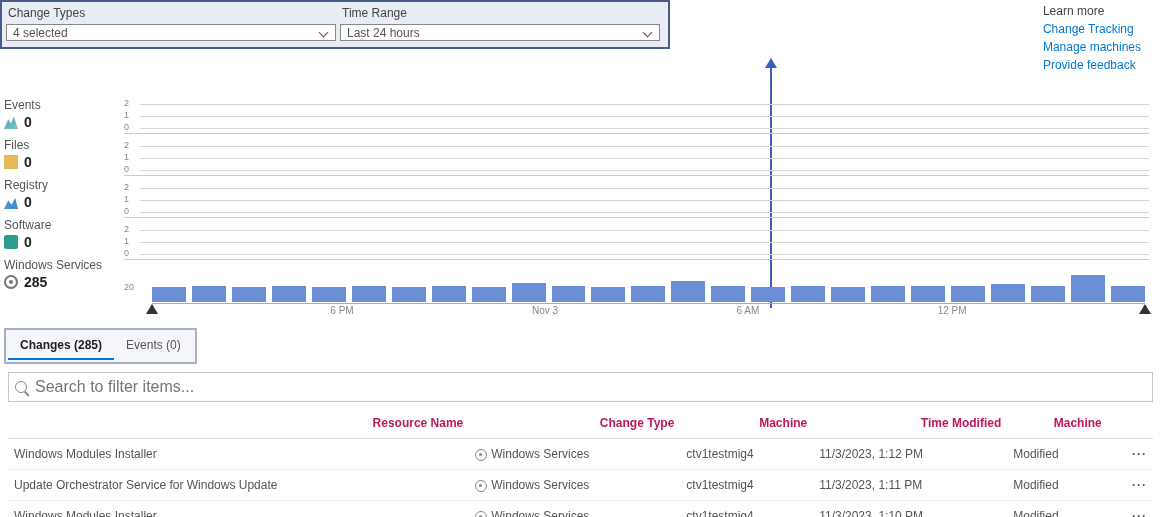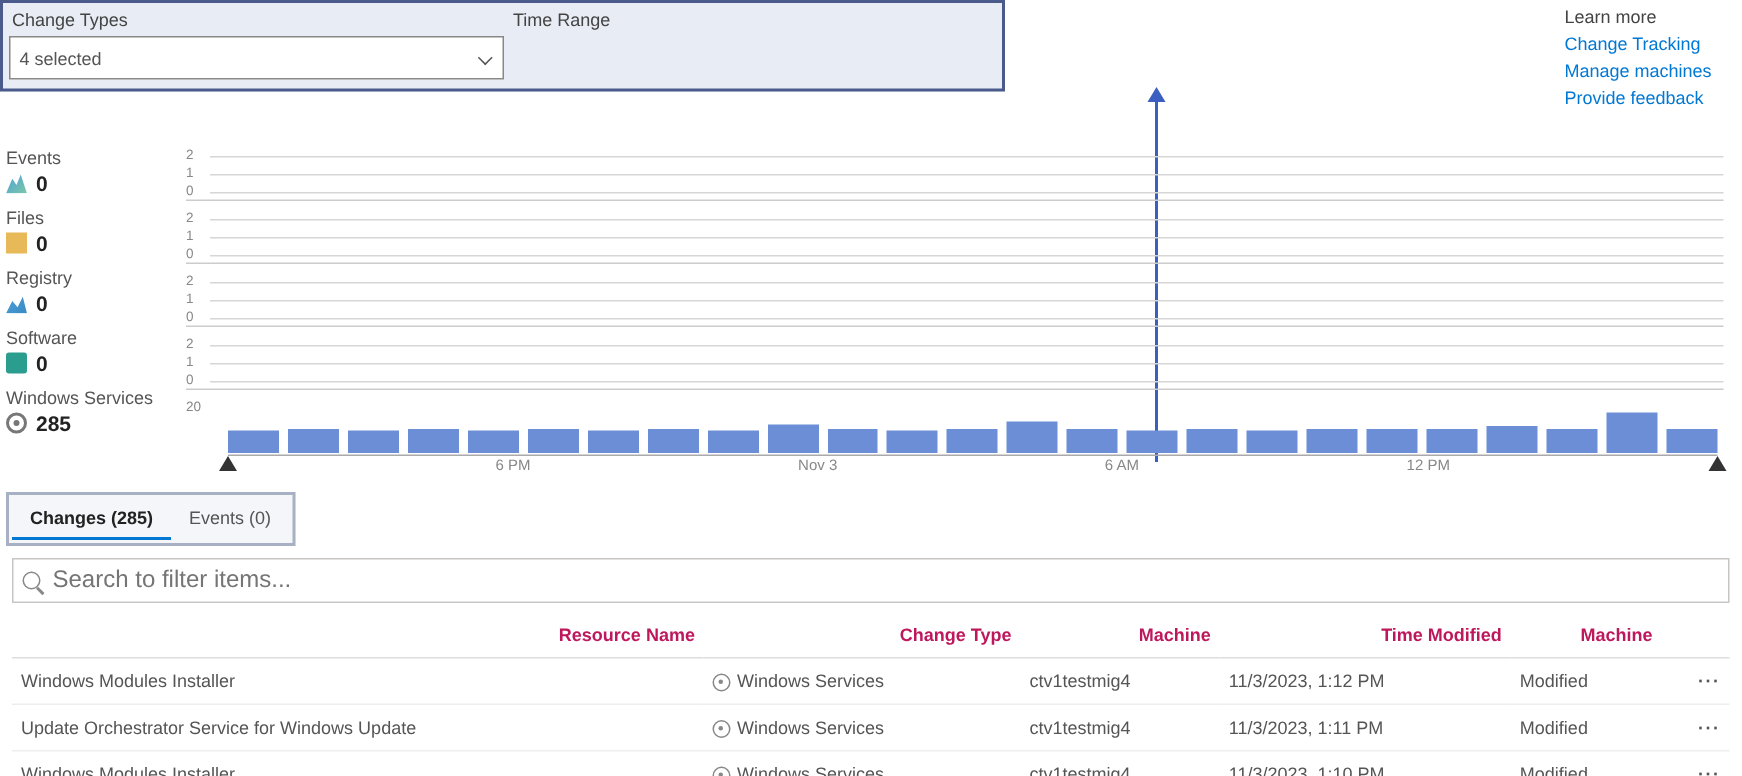--- a/index.html
+++ b/index.html
@@ -18,21 +18,21 @@
     background: #e8ecf4;
     padding: 2px 4px 6px 4px;
     width: 670px;
   }
   .filter-col { display: flex; flex-direction: column; margin-right: 4px; }
   .filter-col.ct { width: 330px; }
   .filter-col.tr { width: 320px; }
   .filter-label { font-size: 12px; color: #444; padding: 2px 2px 4px 2px; }
   .dropdown {
     display: flex; align-items: center; justify-content: space-between;
-    border: 1px solid #8a8886; background: #fff; height: 29px;
+    border: 1px solid #8a8886; background: #fff; height: 17px;
     padding: 0 6px; font-size: 12px; color: #555; cursor: pointer;
   }
   .chev { border: solid #555; border-width: 0 1px 1px 0; display: inline-block; padding: 3px; transform: rotate(45deg); margin-right: 2px; }
   .spacer { flex: 1; }
   .learn { padding: 4px 20px 0 0; font-size: 12px; }
   .learn .hdr { color: #444; margin-bottom: 2px; }
   .learn a { display: block; color: #0078d4; text-decoration: none; cursor: pointer; line-height: 1.5; }
 
   .mid { display: flex; margin-top: 24px; padding: 0 12px 0 4px; position: relative; }
   .stats { width: 120px; }
@@ -100,20 +100,24 @@
   <div class="filters">
     <div class="filter-col ct">
       <div class="filter-label">Change Types</div>
       <div class="dropdown">
         <span>4 selected</span>
         <span class="chev"></span>
       </div>
     </div>
     <div class="filter-col tr">
       <div class="filter-label">Time Range</div>
+      <div class="dropdown">
+        <span>Last 24 hours</span>
+        <span class="chev"></span>
+      </div>
     </div>
   </div>
   <div class="spacer"></div>
   <div class="learn">
     <div class="hdr">Learn more</div>
     <a>Change Tracking</a>
     <a>Manage machines</a>
     <a>Provide feedback</a>
   </div>
 </div>
@@ -187,21 +191,21 @@
     <div class="spark">
       <span class="yl" style="top:0">2</span>
       <span class="yl" style="top:12px">1</span>
       <span class="yl" style="top:24px">0</span>
       <div class="grid" style="top:6px"></div>
         <div class="grid" style="top:18px"></div>
         <div class="grid" style="top:30px"></div>
     </div>
 
     <div class="main-chart">
-      <span class="yl" style="top:0">20</span>
+      <span class="yl" style="top:16px">20</span>
       <div class="bars-wrap" id="bars">
           <div class="bar" style="height: 15px;"></div>
           <div class="bar" style="height: 16.5px;"></div>
           <div class="bar" style="height: 15px;"></div>
           <div class="bar" style="height: 16.5px;"></div>
           <div class="bar" style="height: 15px;"></div>
           <div class="bar" style="height: 16.5px;"></div>
           <div class="bar" style="height: 15px;"></div>
           <div class="bar" style="height: 16.5px;"></div>
           <div class="bar" style="height: 15px;"></div>

